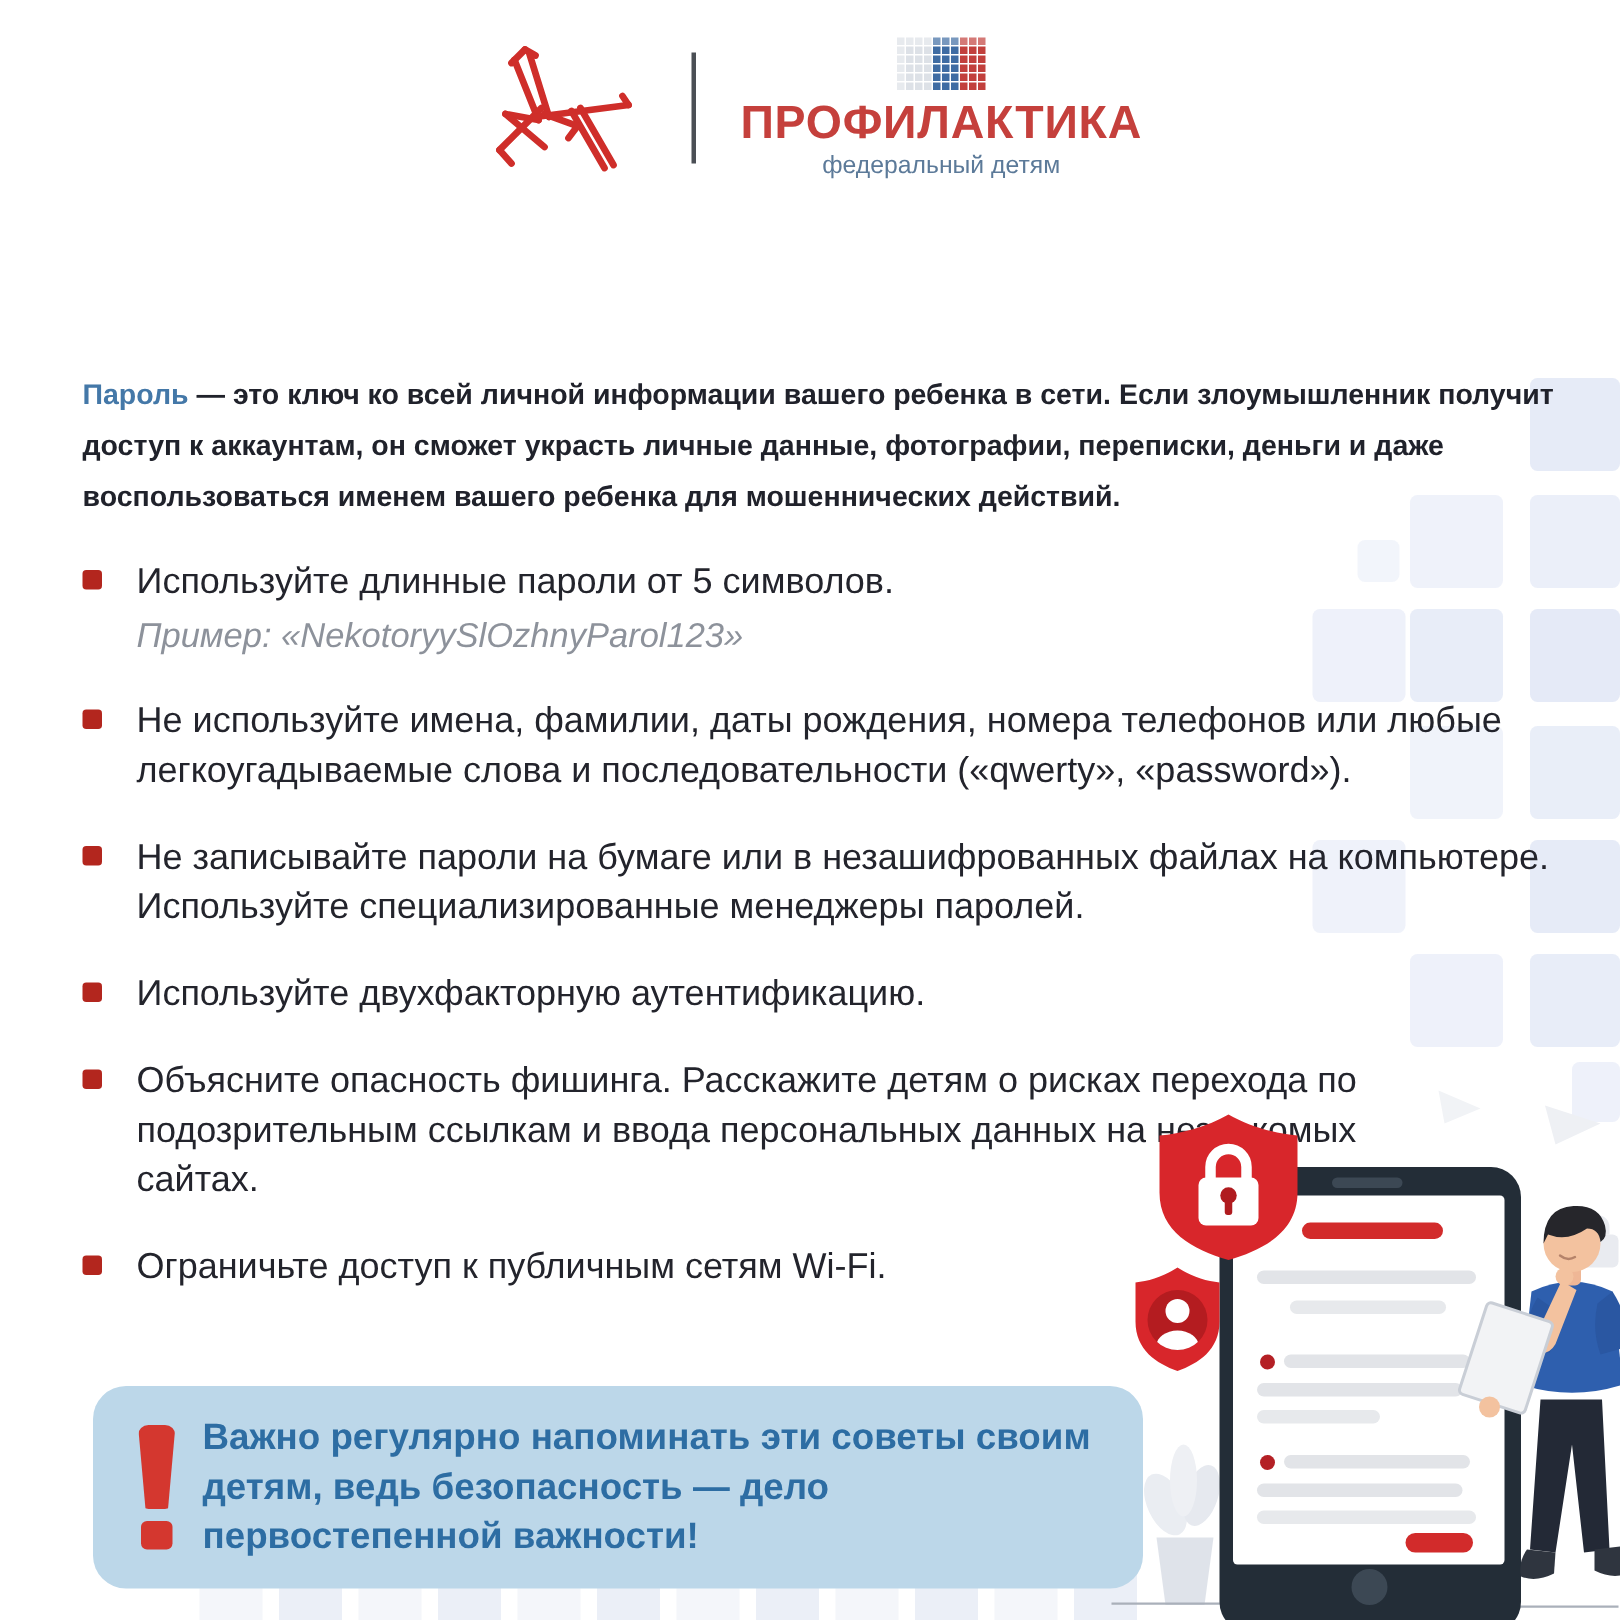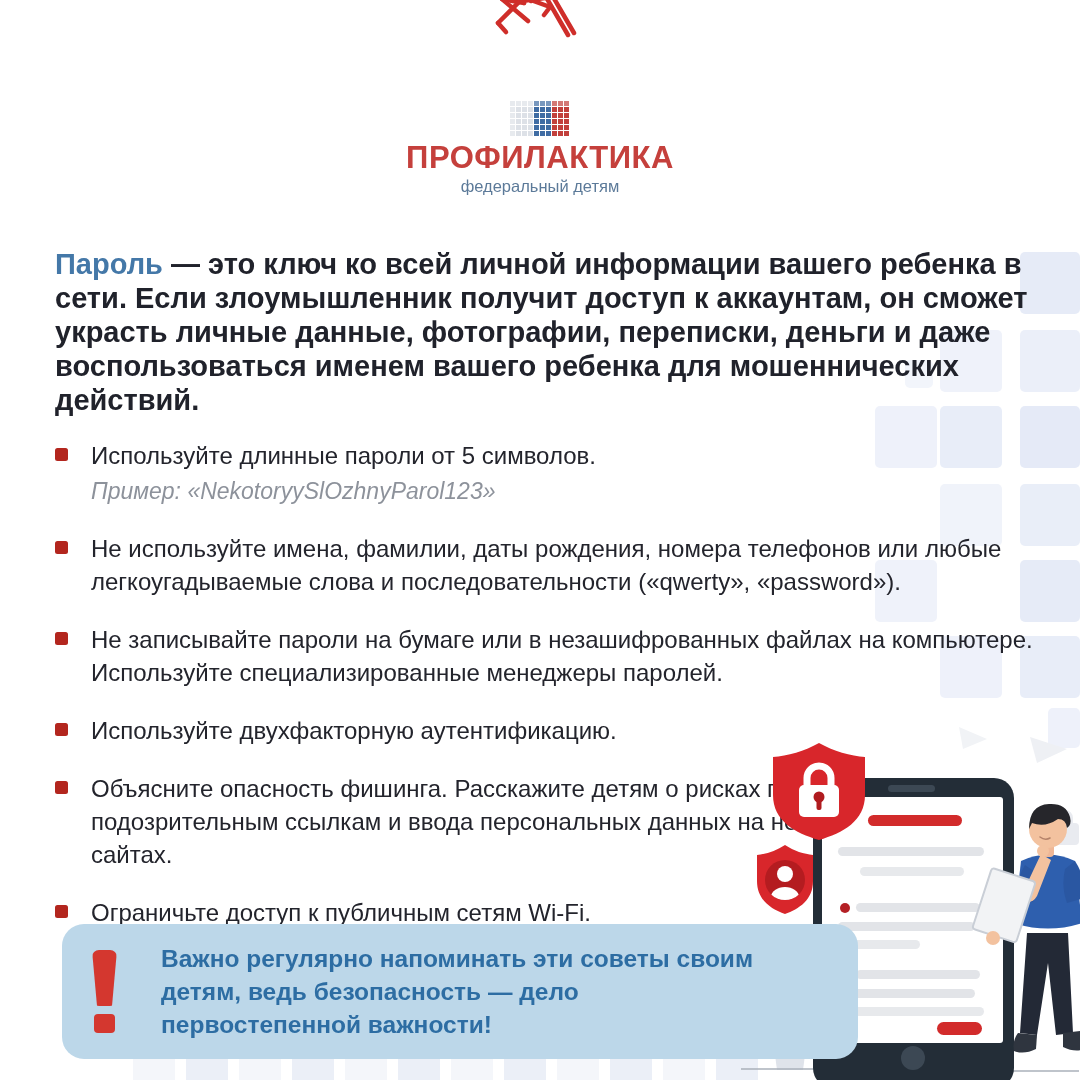--- a/index.html
+++ b/index.html
@@ -9,50 +9,50 @@
   html,body{margin:0;padding:0;background:#fff;}
   .page{position:relative;width:1080px;height:1080px;background:#ffffff;overflow:hidden;
         font-family:"Liberation Sans",sans-serif;color:#23242c;}
 
   
   .bg-squares div{position:absolute;background:#e2e8f6;border-radius:5px;}
   .bottom-strips div{position:absolute;background:#e9edf6;}
 
   
   .header{position:absolute;top:0;left:0;right:0;height:143px;display:flex;
-          align-items:center;justify-content:center;gap:30px;z-index:2;flex-direction:column;}
+          align-items:center;justify-content:center;gap:30px;z-index:2;}
   .horse-box{width:112px;height:92px;}
   .divider{width:3px;height:74px;background:#4b4f55;}
   .brand{display:flex;flex-direction:column;align-items:center;}
   .flag-mosaic{display:grid;grid-template-columns:repeat(10,5px);grid-auto-rows:5px;gap:1px;margin-bottom:6px;}
   .brand-name{color:var(--logo-red);font-weight:bold;font-size:31px;letter-spacing:.5px;line-height:1;}
   .brand-sub{color:#5c7a99;font-size:16.5px;margin-top:5px;line-height:1;}
 
   
   .banner{position:absolute;top:143px;left:0;right:0;height:80px;background:var(--banner-red);
           display:flex;align-items:center;justify-content:center;z-index:2;
           box-shadow:inset 0 -9px 10px -6px rgba(0,0,0,.28);}
   .banner-title{color:#ffffff;font-size:45px;font-weight:800;letter-spacing:-.5px;margin:0;
           white-space:nowrap;text-shadow:0 2px 4px rgba(0,0,0,.30);}
 
   
   .content{position:absolute;top:247px;left:55px;width:990px;z-index:1;}
-  .intro{font-size:29px;line-height:34px;font-weight:bold;color:#20222b;margin:0 0 22px 0;}
+  .intro{font-size:19px;line-height:34px;font-weight:bold;color:#20222b;margin:0 0 22px 0;}
   .intro .lead{color:var(--accent-blue);}
   .tips{list-style:none;margin:0;padding:0;}
   .tip{display:flex;gap:23px;margin-bottom:25px;}
   .tip .bullet{flex:0 0 auto;width:13px;height:13px;background:var(--bullet-red);border-radius:2.5px;margin-top:9px;}
   .tip-main{font-size:24px;line-height:33px;color:#23242c;}
   .tip-example{font-size:23px;line-height:32px;color:#8d929b;font-style:italic;margin-top:3px;}
   .tip:nth-child(7) .tip-main{max-width:620px;}
   .tip:nth-child(5) .tip-main{max-width:880px;}
 
   
-  .callout{position:absolute;left:62px;top:924px;width:796px;min-height:132px;background:var(--callout-bg);
-           border-radius:22px;display:flex;align-items:center;gap:44px;padding:18px 30px 18px 30px;
+  .callout{position:absolute;left:62px;top:924px;width:700px;min-height:132px;background:var(--callout-bg);
+           border-radius:22px;display:flex;align-items:center;gap:18px;padding:18px 30px 18px 30px;
            box-sizing:border-box;z-index:3;}
   .exclaim{flex:0 0 auto;display:flex;flex-direction:column;align-items:center;gap:8px;}
   .exclaim .bar{width:25px;height:56px;background:#d4372f;border-radius:7px;
                 clip-path:polygon(0 0,100% 0,80% 100%,20% 100%);}
   .exclaim .dot{width:21px;height:19px;background:#d4372f;border-radius:4px;}
   .callout-text{color:var(--callout-text);font-weight:bold;font-size:24.5px;line-height:33px;max-width:600px;}
 
   
   .illustration{position:absolute;right:0;bottom:0;width:345px;height:355px;z-index:2;}
 </style>

